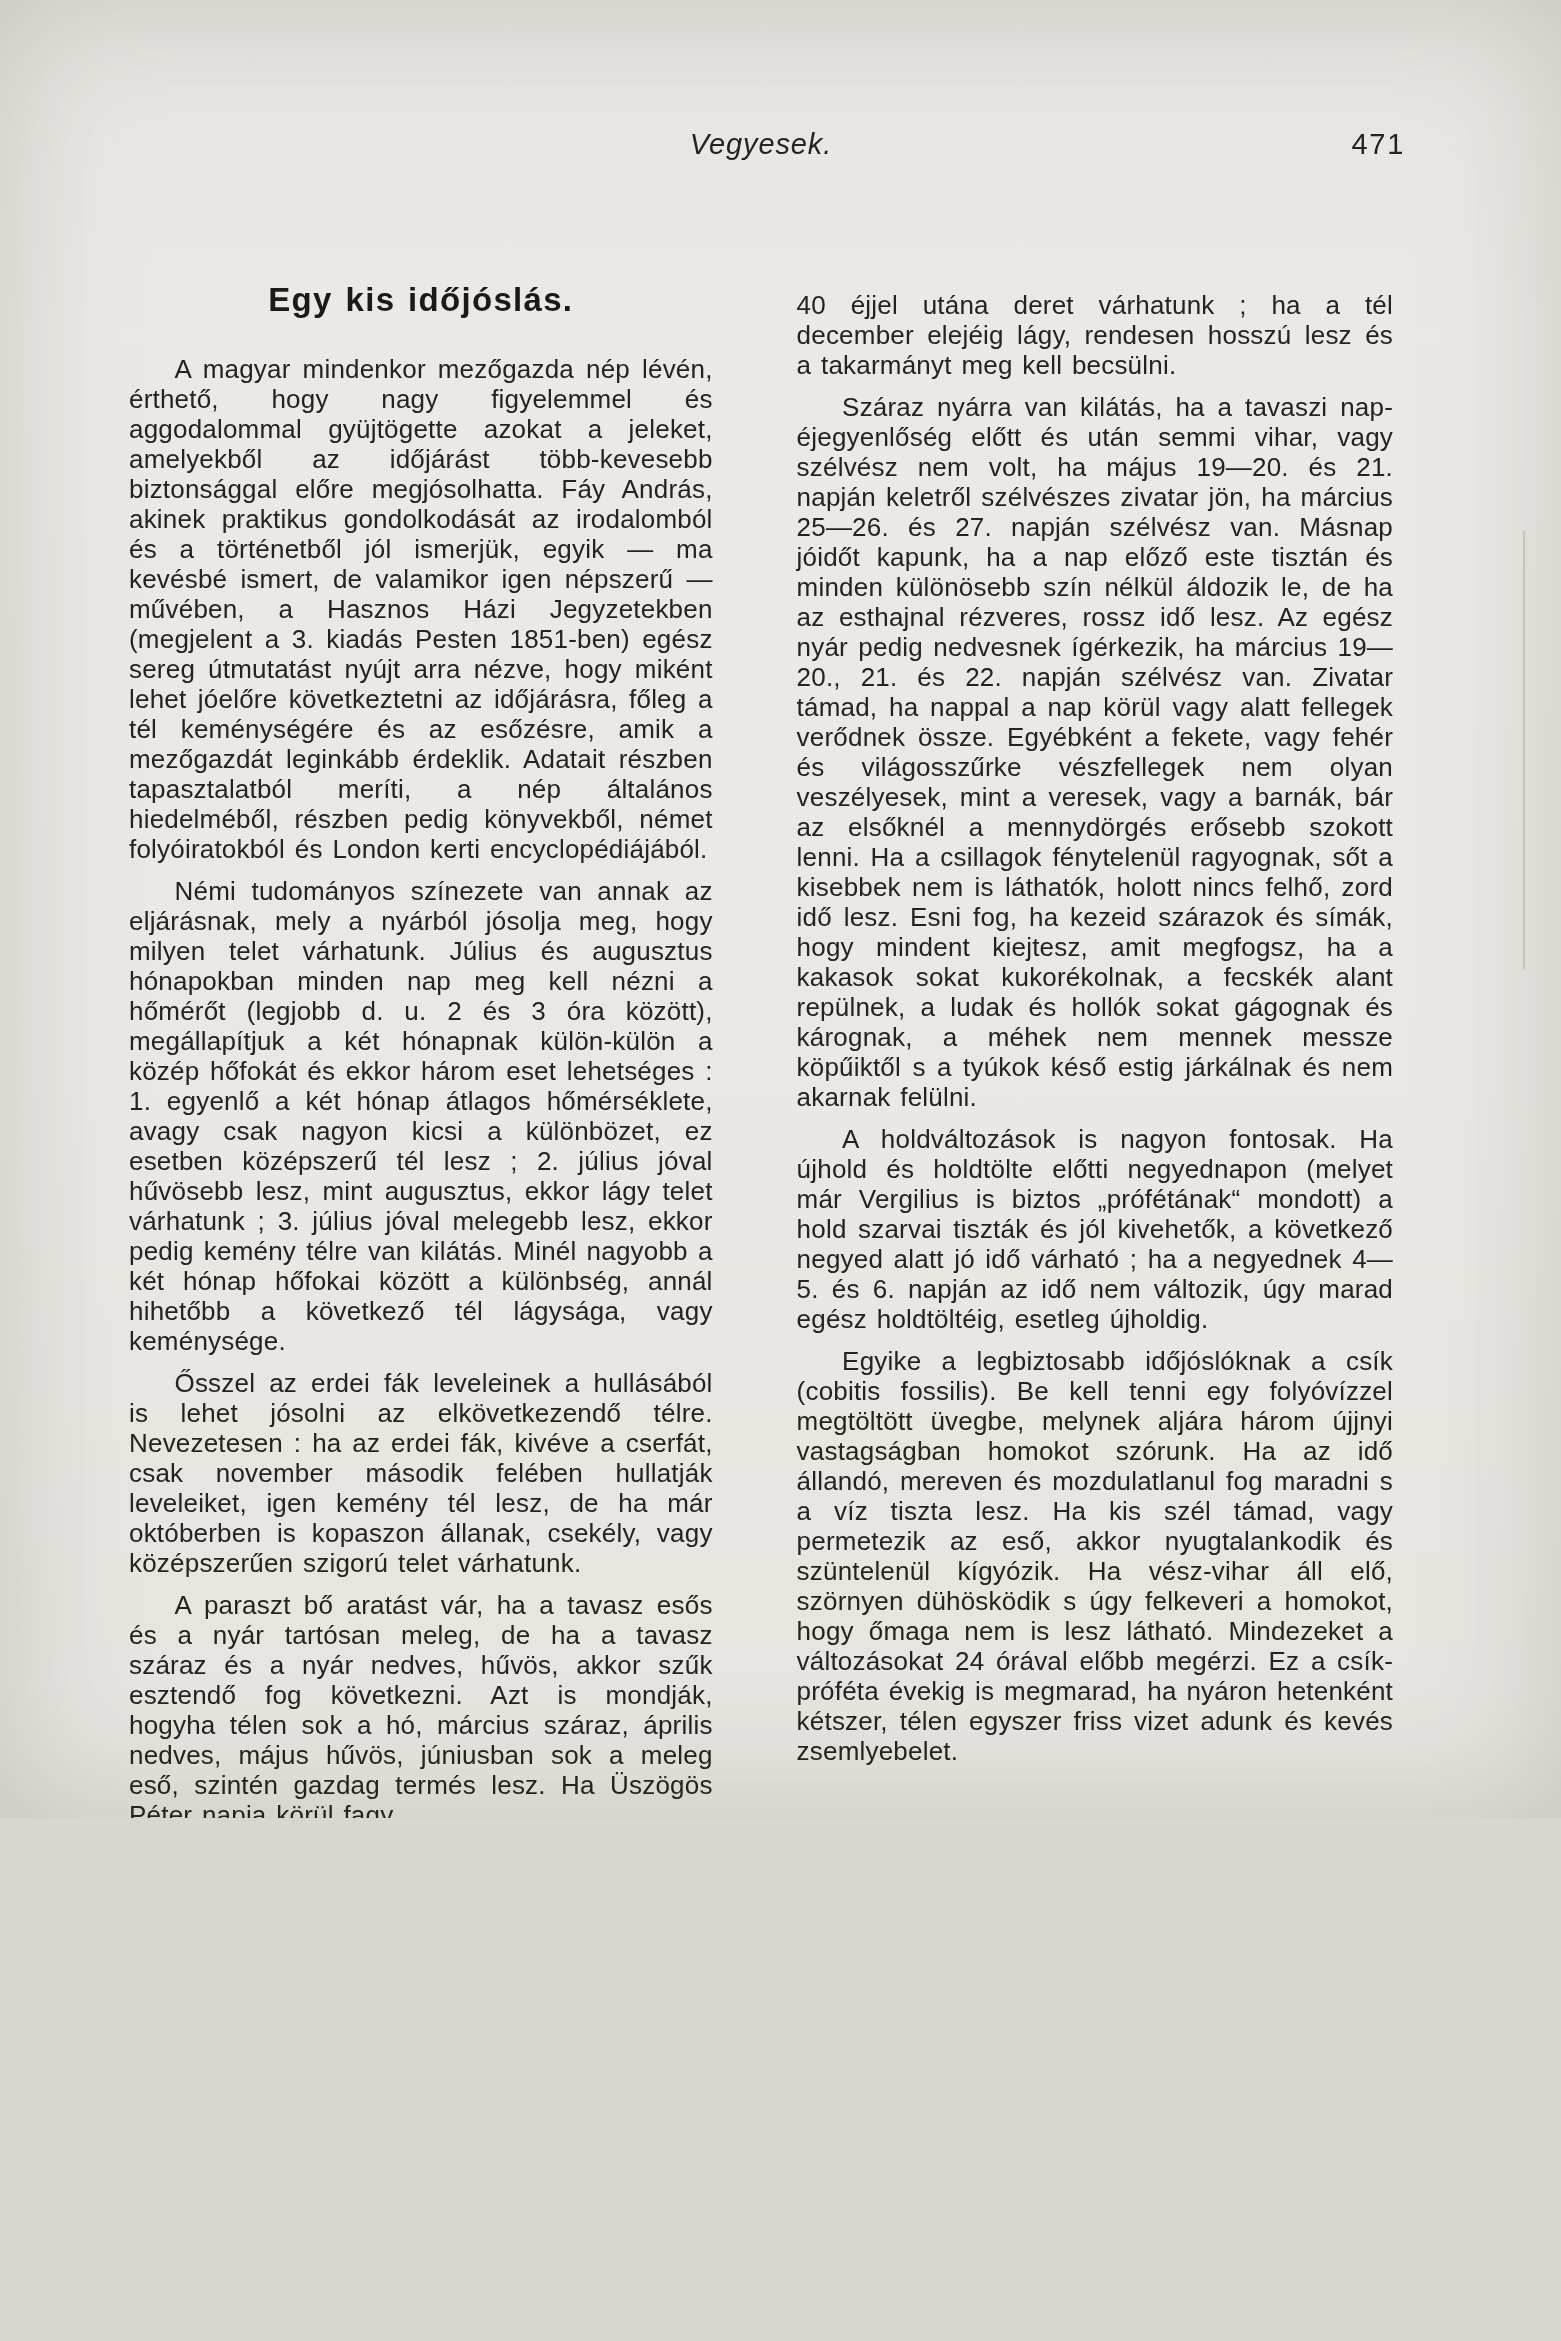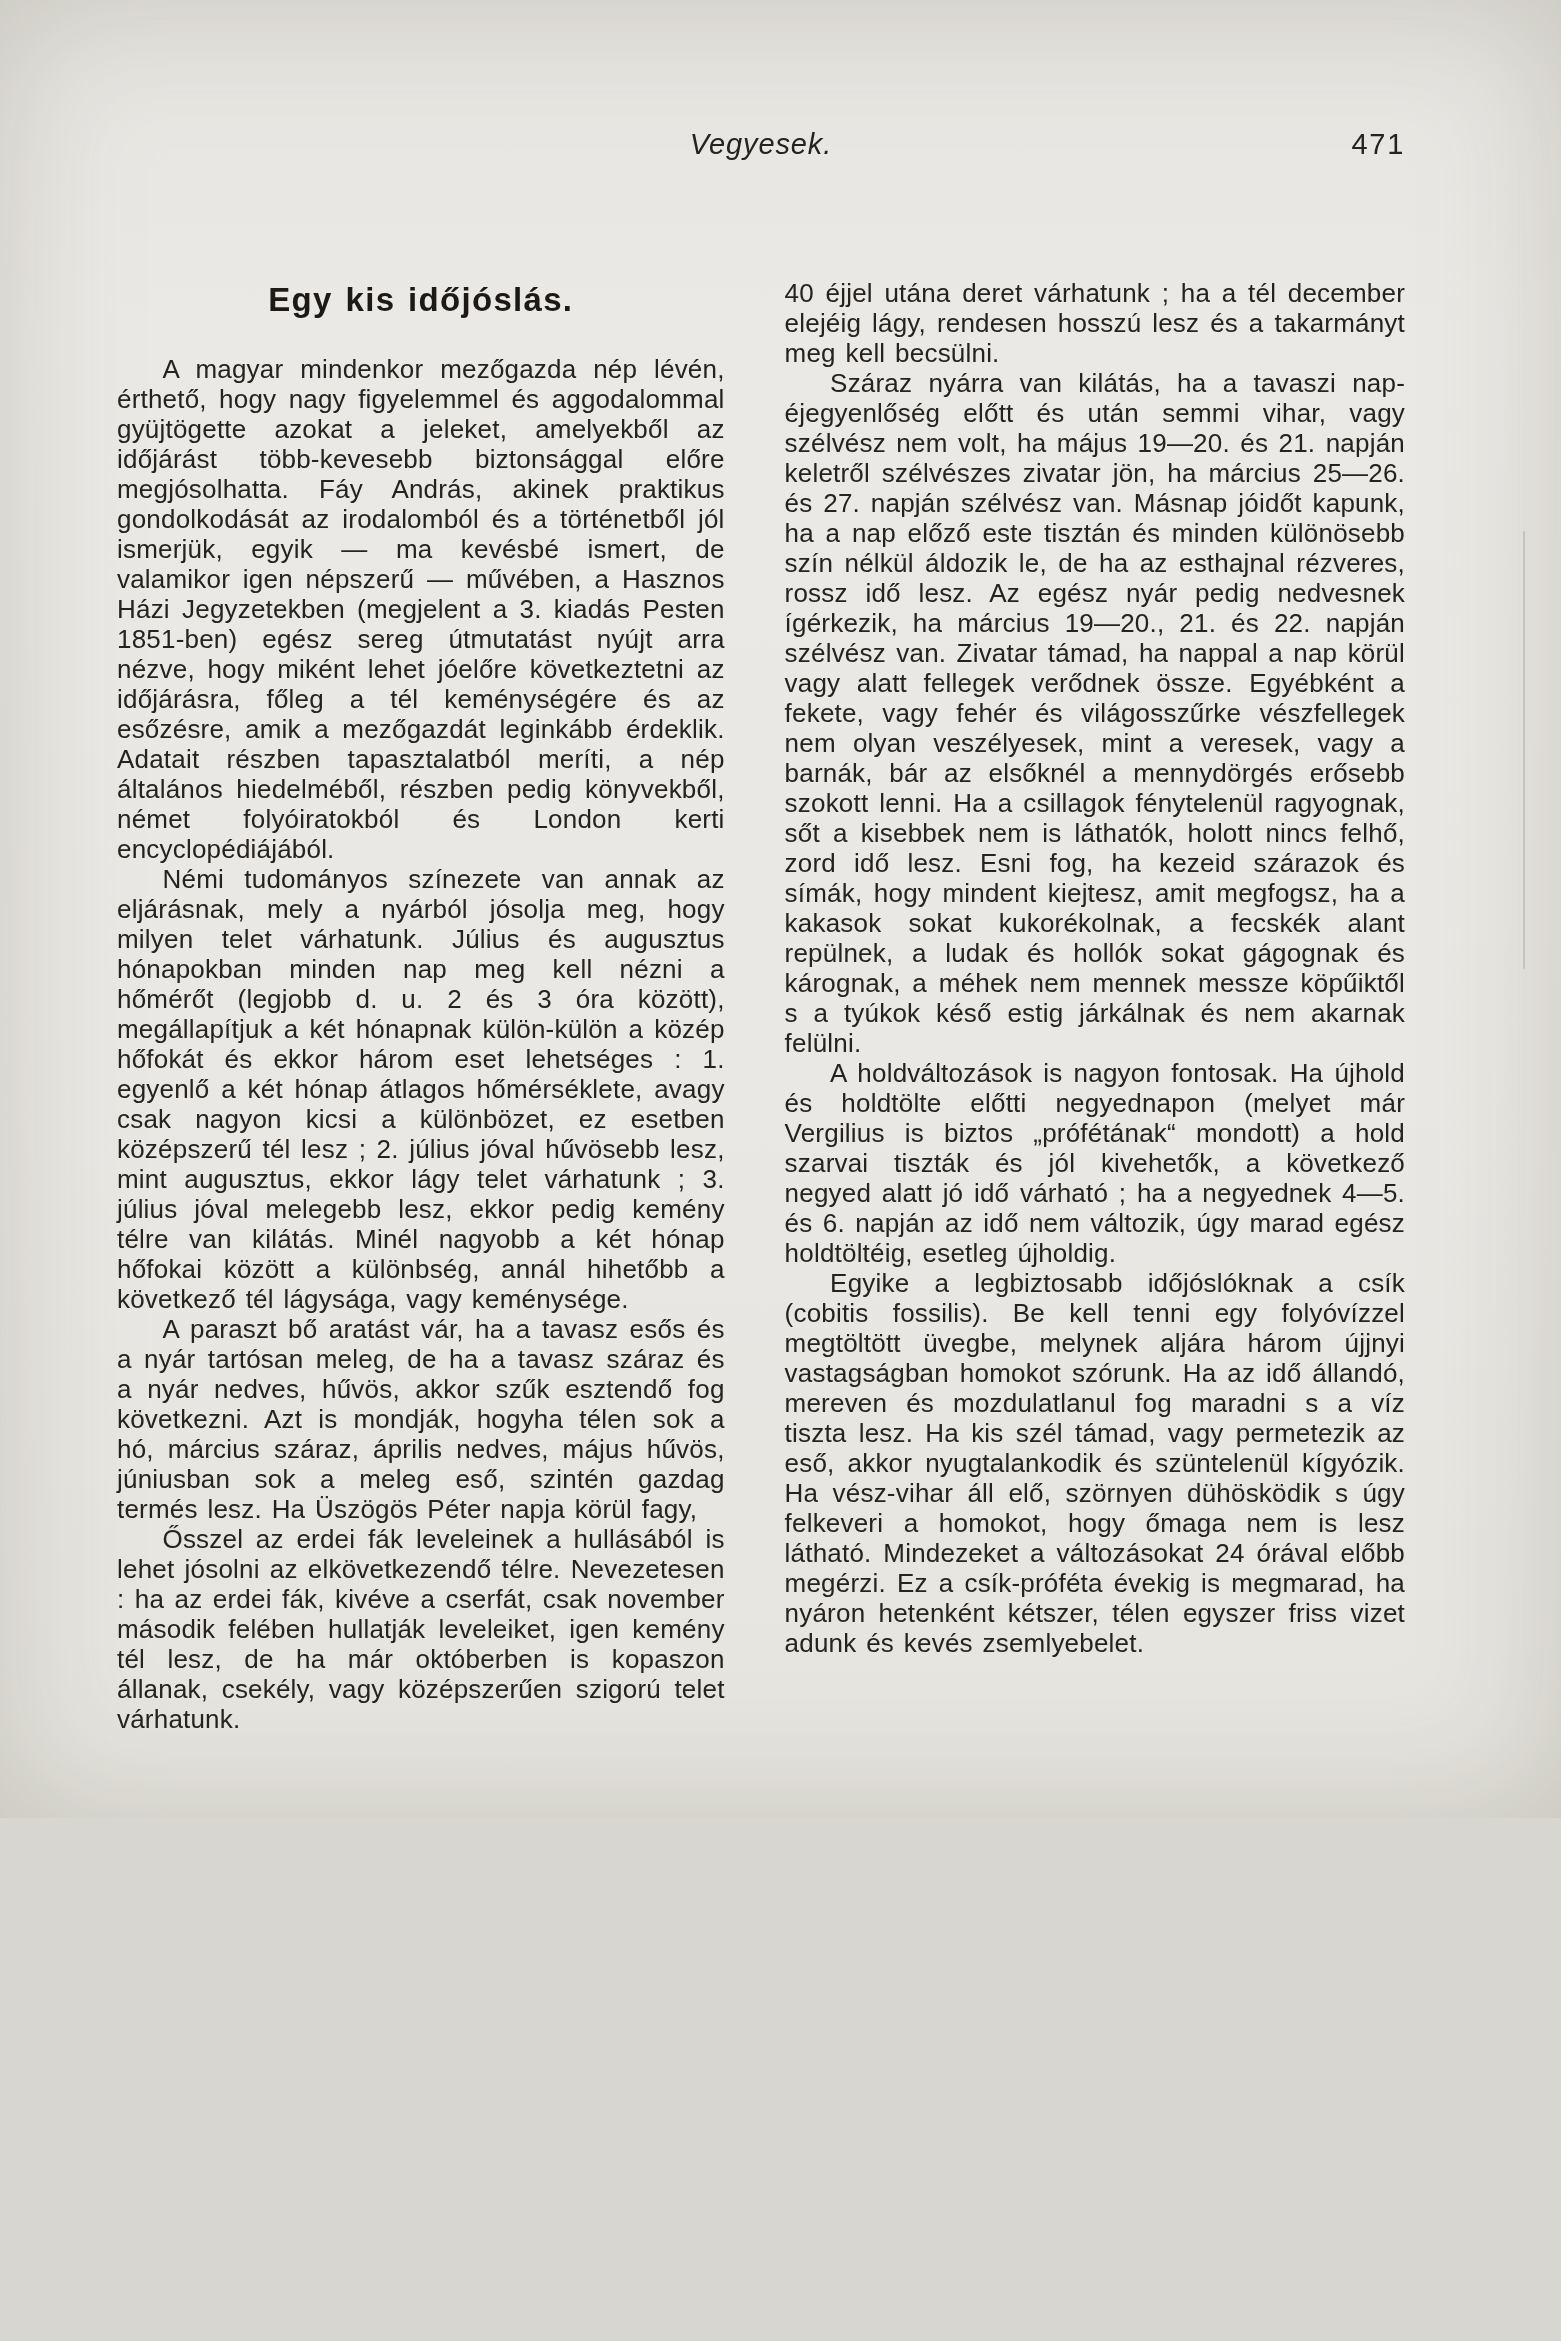--- a/index.html
+++ b/index.html
@@ -62,21 +62,21 @@
   .article-title {
     font-size: 33px;
     line-height: 36px;
     font-weight: bold;
     text-align: center;
     letter-spacing: 1.3px;
     margin: 3.5px 0 36px 0;
     color: #1d1a15;
   }
   .paras p {
-    margin: 0;
+    margin: 12px;
     padding: 0;
     text-indent: 1.75em;
   }
   .column.right .paras p:first-child {
     text-indent: 0;
   }
   
   .scan-artifact {
     position: absolute;
     left: 1523px;
@@ -97,22 +97,22 @@
     <span class="head-page">471</span>
   </header>
 
   <main class="columns">
 
     <section class="column left">
       <h1 class="article-title">Egy kis időjóslás.</h1>
       <div class="paras">
           <p>A magyar mindenkor mezőgazda nép lévén, érthető, hogy nagy figyelemmel és aggodalommal gyüjtögette azokat a jeleket, amelyekből az időjárást több-kevesebb biztonsággal előre megjósolhatta. Fáy András, akinek praktikus gondolkodását az irodalomból és a történetből jól ismerjük, egyik — ma kevésbé ismert, de valamikor igen népszerű — művében, a Hasznos Házi Jegyzetekben (megjelent a 3. kiadás Pesten 1851-ben) egész sereg útmutatást nyújt arra nézve, hogy miként lehet jóelőre következtetni az időjárásra, főleg a tél keménységére és az esőzésre, amik a mezőgazdát leginkább érdeklik. Adatait részben tapasztalatból meríti, a nép általános hiedelméből, részben pedig könyvekből, német folyóiratokból és London kerti encyclopédiájából.</p>
           <p>Némi tudományos színezete van annak az eljárásnak, mely a nyárból jósolja meg, hogy milyen telet várhatunk. Július és augusztus hónapokban minden nap meg kell nézni a hőmérőt (legjobb d. u. 2 és 3 óra között), megállapítjuk a két hónapnak külön-külön a közép hőfokát és ekkor három eset lehetséges : 1. egyenlő a két hónap átlagos hőmérséklete, avagy csak nagyon kicsi a különbözet, ez esetben középszerű tél lesz ; 2. július jóval hűvösebb lesz, mint augusztus, ekkor lágy telet várhatunk ; 3. július jóval melegebb lesz, ekkor pedig kemény télre van kilátás. Minél nagyobb a két hónap hőfokai között a különbség, annál hihetőbb a következő tél lágysága, vagy keménysége.</p>
+          <p>Ősszel az erdei fák leveleinek a hullásából is lehet jósolni az elkövetkezendő télre. Nevezetesen : ha az erdei fák, kivéve a cserfát, csak november második felében hullatják leveleiket, igen kemény tél lesz, de ha már októberben is kopaszon állanak, csekély, vagy középszerűen szigorú telet várhatunk.</p>
           <p>A paraszt bő aratást vár, ha a tavasz esős és a nyár tartósan meleg, de ha a tavasz száraz és a nyár nedves, hűvös, akkor szűk esztendő fog következni. Azt is mondják, hogyha télen sok a hó, március száraz, április nedves, május hűvös, júniusban sok a meleg eső, szintén gazdag termés lesz. Ha Üszögös Péter napja körül fagy,</p>
-          <p>Ősszel az erdei fák leveleinek a hullásából is lehet jósolni az elkövetkezendő télre. Nevezetesen : ha az erdei fák, kivéve a cserfát, csak november második felében hullatják leveleiket, igen kemény tél lesz, de ha már októberben is kopaszon állanak, csekély, vagy középszerűen szigorú telet várhatunk.</p>
         </div>
     </section>
 
     <section class="column right">
       <div class="paras">
           <p>40 éjjel utána deret várhatunk ; ha a tél december elejéig lágy, rendesen hosszú lesz és a takarmányt meg kell becsülni.</p>
           <p>Száraz nyárra van kilátás, ha a tavaszi nap-éjegyenlőség előtt és után semmi vihar, vagy szélvész nem volt, ha május 19—20. és 21. napján keletről szélvészes zivatar jön, ha március 25—26. és 27. napján szélvész van. Másnap jóidőt kapunk, ha a nap előző este tisztán és minden különösebb szín nélkül áldozik le, de ha az esthajnal rézveres, rossz idő lesz. Az egész nyár pedig nedvesnek ígérkezik, ha március 19—20., 21. és 22. napján szélvész van. Zivatar támad, ha nappal a nap körül vagy alatt fellegek verődnek össze. Egyébként a fekete, vagy fehér és világosszűrke vészfellegek nem olyan veszélyesek, mint a veresek, vagy a barnák, bár az elsőknél a mennydörgés erősebb szokott lenni. Ha a csillagok fénytelenül ragyognak, sőt a kisebbek nem is láthatók, holott nincs felhő, zord idő lesz. Esni fog, ha kezeid szárazok és símák, hogy mindent kiejtesz, amit megfogsz, ha a kakasok sokat kukorékolnak, a fecskék alant repülnek, a ludak és hollók sokat gágognak és kárognak, a méhek nem mennek messze köpűiktől s a tyúkok késő estig járkálnak és nem akarnak felülni.</p>
           <p>A holdváltozások is nagyon fontosak. Ha újhold és holdtölte előtti negyednapon (melyet már Vergilius is biztos „prófétának“ mondott) a hold szarvai tiszták és jól kivehetők, a következő negyed alatt jó idő várható ; ha a negyednek 4—5. és 6. napján az idő nem változik, úgy marad egész holdtöltéig, esetleg újholdig.</p>
           <p>Egyike a legbiztosabb időjóslóknak a csík (cobitis fossilis). Be kell tenni egy folyóvízzel megtöltött üvegbe, melynek aljára három újjnyi vastagságban homokot szórunk. Ha az idő állandó, mereven és mozdulatlanul fog maradni s a víz tiszta lesz. Ha kis szél támad, vagy permetezik az eső, akkor nyugtalankodik és szüntelenül kígyózik. Ha vész-vihar áll elő, szörnyen dühösködik s úgy felkeveri a homokot, hogy őmaga nem is lesz látható. Mindezeket a változásokat 24 órával előbb megérzi. Ez a csík-próféta évekig is megmarad, ha nyáron hetenként kétszer, télen egyszer friss vizet adunk és kevés zsemlyebelet.</p>
         </div>

